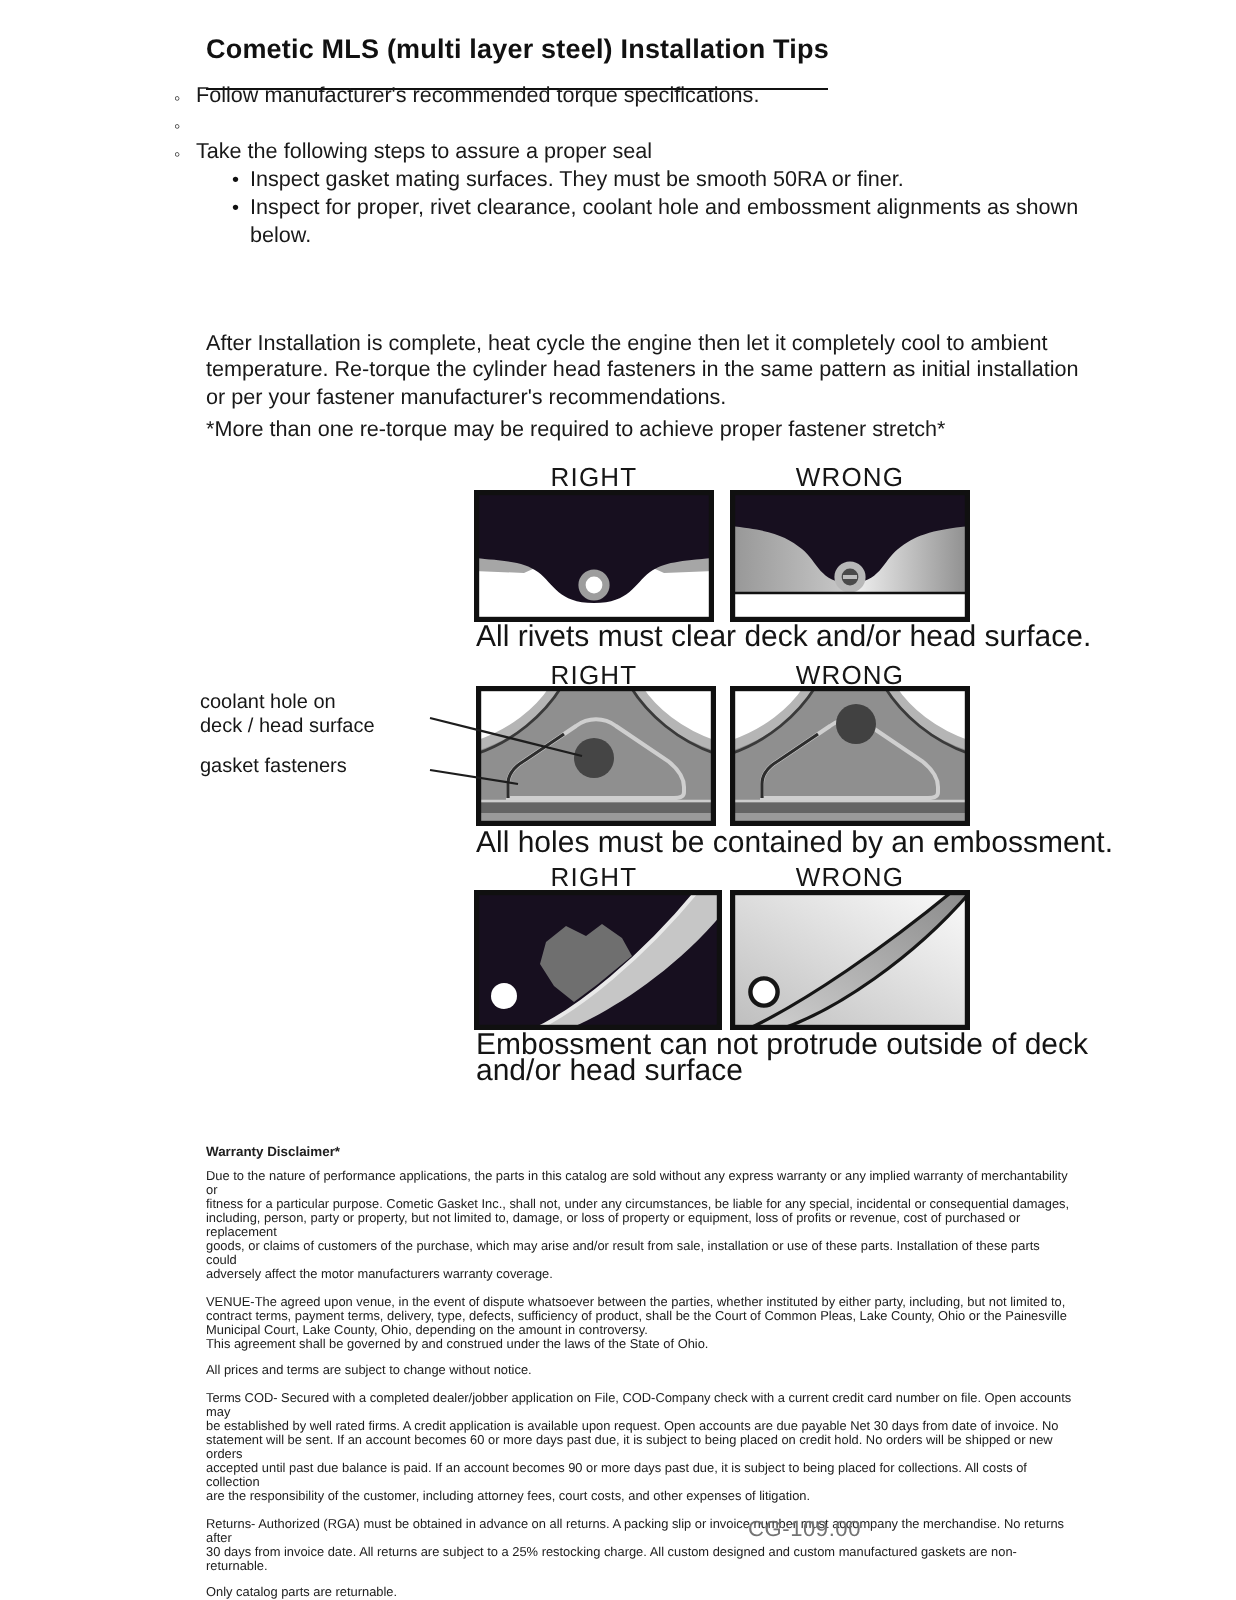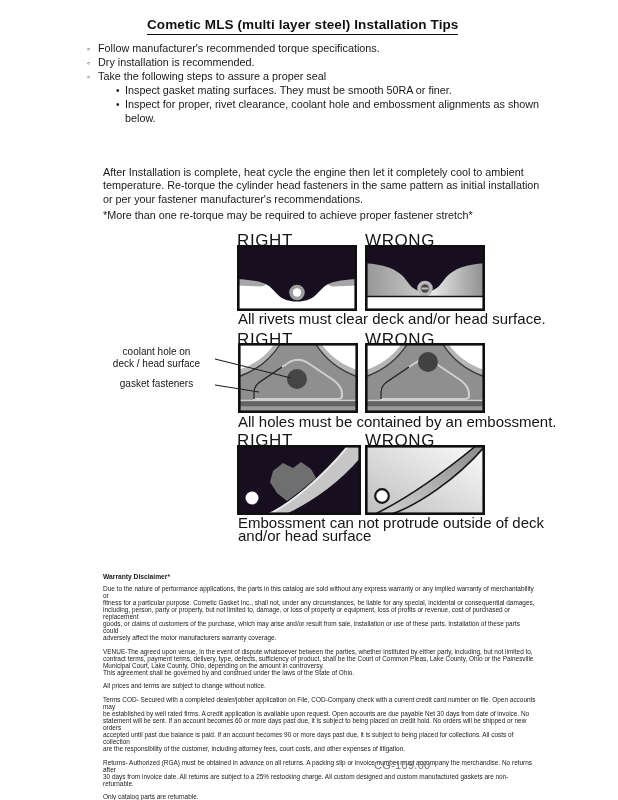--- a/index.html
+++ b/index.html
@@ -11,35 +11,35 @@
     color:#1c1c1c;
     overflow:hidden;
   }
   .abs{position:absolute;}
   .pre{white-space:pre-line;}
   
   .title{
     left:103px;top:17px;
     font-size:13.5px;font-weight:bold;color:#111;
     border-bottom:1.6px solid #111;
-    padding-bottom:2px;letter-spacing:0.1px;margin-left:44px;
+    padding-bottom:12px;letter-spacing:0.1px;
   }
   
   .bullets{left:87px;top:42px;width:470px;font-size:10.8px;line-height:13.8px;color:#191919;}
   .brow{display:flex;}
   .bglyph{width:11px;flex:0 0 11px;font-size:9px;line-height:14px;color:#222;}
   .srow{padding-left:29px;}
   .sglyph{width:9px;flex:0 0 9px;font-size:10px;line-height:13.5px;color:#111;}
   
   .diesel-h{left:103px;top:117px;font-size:12.6px;font-weight:bold;color:#111;}
   .body-p{left:103px;width:452px;font-size:10.8px;line-height:13.4px;color:#191919;}
   
-  .dglabel{width:120px;text-align:left;font-size:17px;letter-spacing:0.6px;color:#161616;}
+  .dglabel{width:120px;text-align:center;font-size:13px;letter-spacing:0.6px;color:#161616;}
   .caption{left:238px;font-size:15px;color:#141414;line-height:12.5px;}
-  .annot{width:113px;left:100px;text-align:center;font-size:10px;line-height:11.5px;color:#161616;}
+  .annot{width:113px;left:100px;text-align:left;font-size:10px;line-height:11.5px;color:#161616;}
   .panel{line-height:0;}
   .panel svg{display:block;}
   .overlay{pointer-events:none;}
   
   .disc{left:103px;top:573px;width:434px;color:#202020;}
   .disc h3{margin:0 0 5px 0;font-size:6.7px;font-weight:bold;}
   .disc p{margin:0 0 6.4px 0;font-size:6.45px;line-height:7.05px;}
   
   .docnum{left:374px;top:759px;font-size:11px;color:#737373;letter-spacing:0.3px;}
 </style>
@@ -50,21 +50,20 @@
 
   <div class="abs title">Cometic MLS (multi layer steel) Installation Tips</div>
 
   <div class="abs bullets">
     <div class="brow">
       <span class="bglyph">◦</span>
       <span>Follow manufacturer's recommended torque specifications.</span>
     </div>
     <div class="brow">
       <span class="bglyph">◦</span>
-      <span>Dry installation is recommended.</span>
     </div>
     <div class="brow">
       <span class="bglyph">◦</span>
       <span>Take the following steps to assure a proper seal</span>
     </div>
     <div class="brow srow">
       <span class="sglyph">•</span>
       <span>Inspect gasket mating surfaces.  They must be smooth 50RA or finer.</span>
     </div>
     <div class="brow srow">

